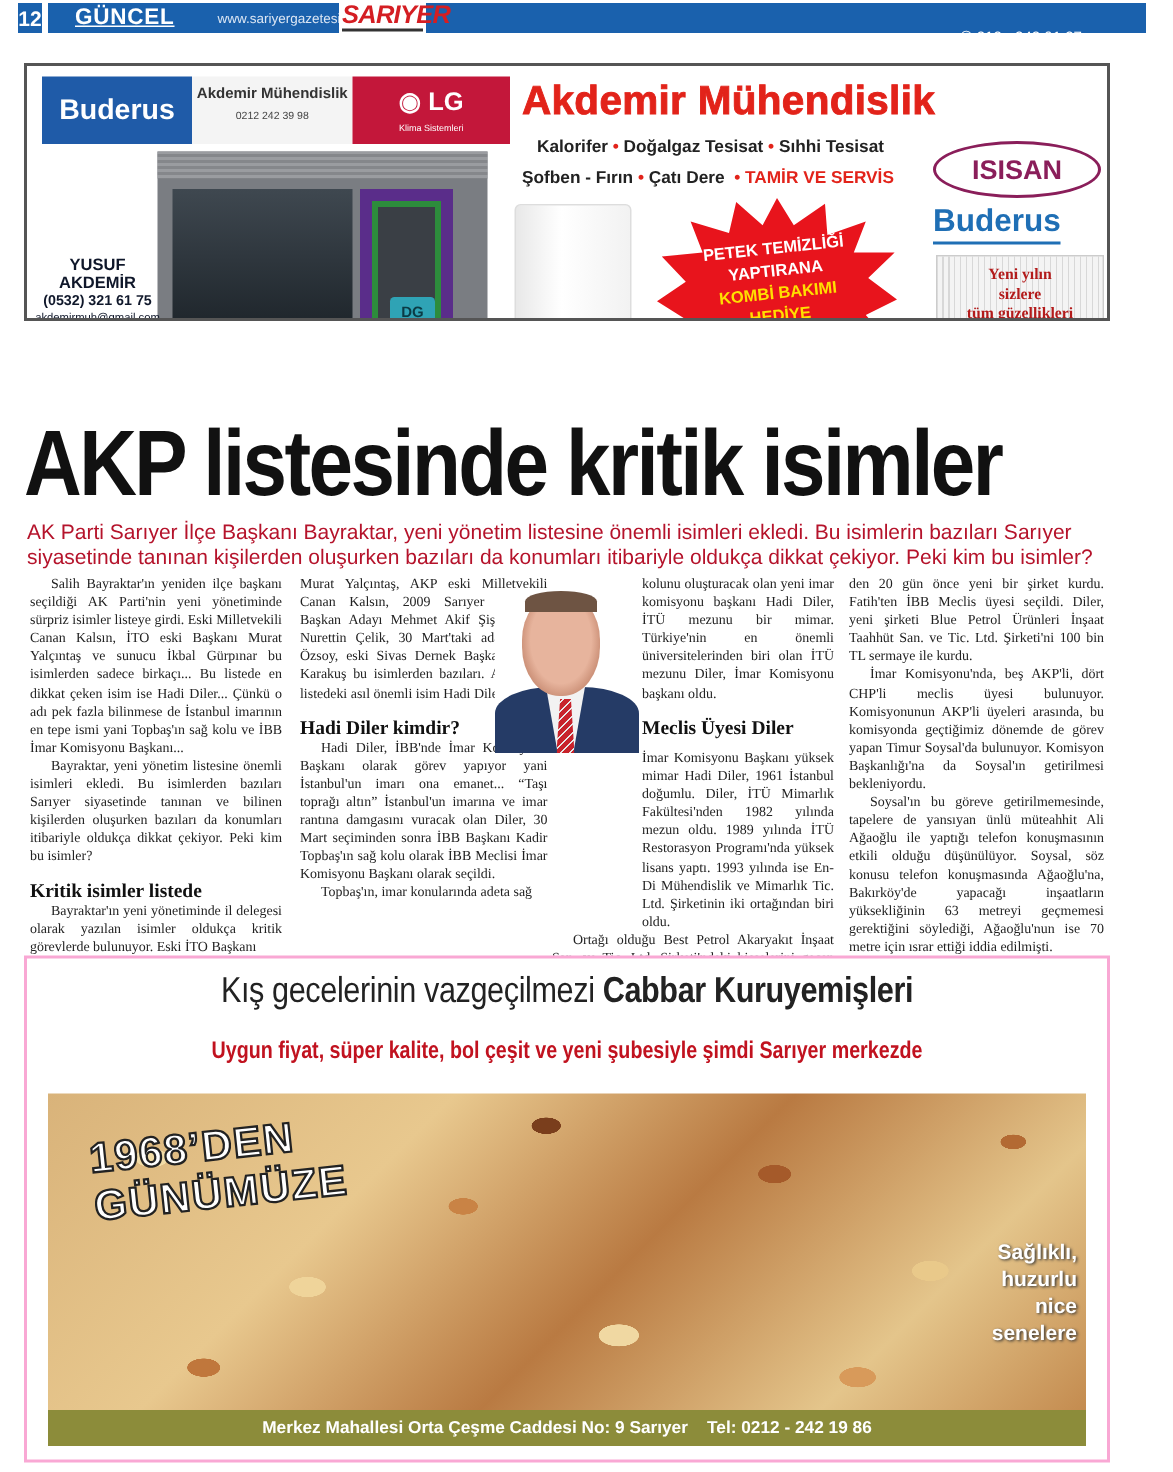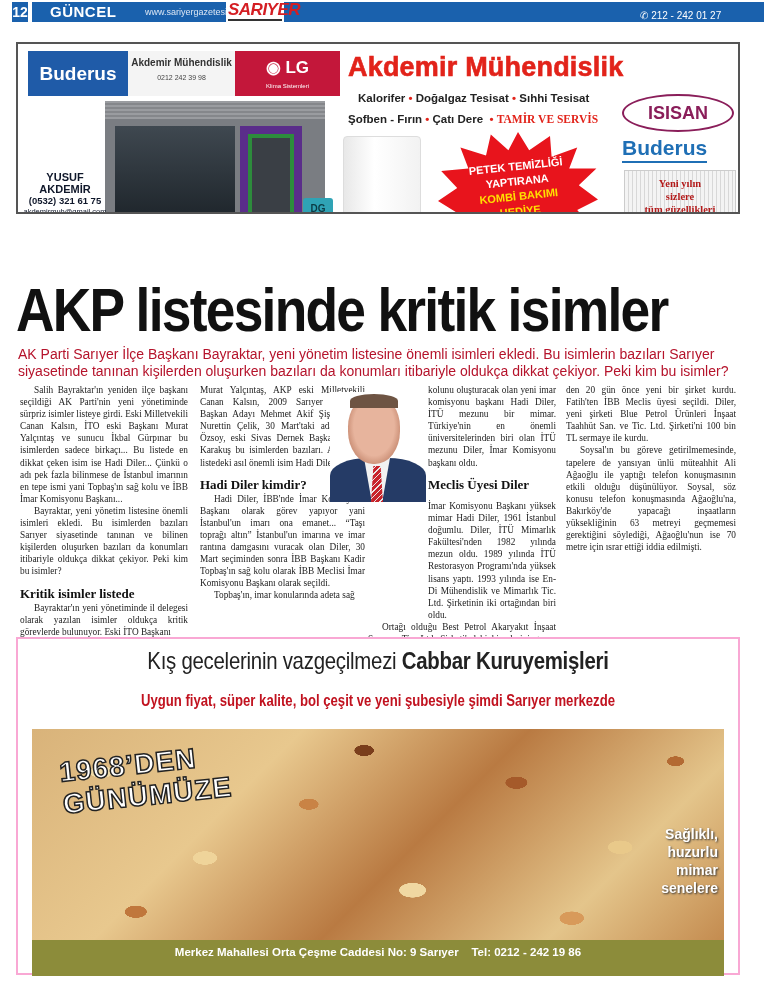--- a/index.html
+++ b/index.html
@@ -2,57 +2,57 @@
 <html><head>
 <meta charset="utf-8">
 <style>
   * { box-sizing: border-box; margin: 0; padding: 0; }
   body { width: 782px; height: 981px; background: #fff; position: relative; overflow: hidden; font-family: "Liberation Serif", serif; color: #222; }
   .abs { position: absolute; }
 
   
   .hdr { left: 12px; top: 2px; width: 752px; height: 20px; background: #1a61ad; }
   .hdr-num { left: 12px; top: 2px; width: 20px; height: 20px; background: #1a61ad; color: #fff; font: bold 14px "Liberation Sans", sans-serif; text-align: center; line-height: 20px; border-right: 4px solid #fff; }
-  .hdr-sec { left: 50px; top: 2px; color: #fff; font: bold 15px "Liberation Sans", sans-serif; line-height: 20px; letter-spacing: 0.5px; }
+  .hdr-sec { left: 50px; top: 2px; color: #fff; font: bold 15px "Liberation Sans", sans-serif; line-height: 20px; letter-spacing: 0.5px; text-decoration: underline; }
   .hdr-url { left: 145px; top: 2px; color: #dbe6f4; font: 9px "Liberation Sans", sans-serif; line-height: 20px; }
   .hdr-logo { left: 226px; top: 1px; width: 58px; height: 22px; background: #fff; }
   .hdr-logo span { display:block; font: bold italic 17px "Liberation Sans", sans-serif; color: #d41e23; line-height: 18px; padding-left: 2px; letter-spacing: -0.5px; }
   .hdr-logo i { position:absolute; left:2px; top:18px; width:54px; height:2px; background:#333; }
-  .hdr-phone { left: 640px; top: 6px; color: #fff; font: 10px "Liberation Sans", sans-serif; line-height: 20px; }
+  .hdr-phone { left: 640px; top: 16px; color: #fff; font: 10px "Liberation Sans", sans-serif; line-height: 20px; }
 
   
   .ad1 { left: 16px; top: 42px; width: 724px; height: 172px; border: 2px solid #555; background: #fff; overflow: hidden; }
   .shop { left: 2px; top: 2px; width: 320px; height: 222px; }
   .sign { left: 8px; top: 5px; width: 312px; height: 45px; display: flex; }
   .sign-b { width: 100px; background: #1f5ba8; color: #fff; font: bold 19px "Liberation Sans", sans-serif; display:flex; align-items:center; justify-content:center; }
   .sign-m { width: 107px; background: #f4f4f4; text-align: center; padding-top: 6px; }
   .sign-m b { display:block; font: bold 10px "Liberation Sans", sans-serif; color:#333; }
   .sign-m small { display:block; font: 7px "Liberation Sans", sans-serif; color:#444; margin-top:6px; }
   .sign-lg { width: 105px; background: #c3173a; color:#fff; text-align:center; padding-top:6px; }
   .sign-lg b { font: bold 17px "Liberation Sans", sans-serif; }
   .sign-lg small { display:block; font: 6px "Liberation Sans", sans-serif; margin-top:5px; }
   .storefront { left: 85px; top: 55px; width: 220px; height: 167px; background: #7a7d82; }
   .shutter { left: 0; top: 0; width: 220px; height: 18px; background: repeating-linear-gradient(#9a9ca0 0 2px, #85878b 2px 4px); }
   .window { left: 10px; top: 25px; width: 120px; height: 90px; background: linear-gradient(#3f4850, #1f262c); }
   .window-strip { left: 10px; top: 115px; width: 120px; height: 40px; background: #3c86c8; color:#fff; font: bold 5.5px "Liberation Sans", sans-serif; padding: 4px; line-height: 7px; }
   .door { left: 135px; top: 25px; width: 62px; height: 130px; background: #5a2d8a; }
   .door-in { left: 8px; top: 8px; width: 46px; height: 110px; border: 4px solid #2d8c3c; background:#3a3f45; }
-  .dg { left: 8px; top: 60px; width: 30px; height: 22px; background: #2fa3b5; color:#0b3b45; font: bold 10px "Liberation Sans", sans-serif; text-align:center; line-height:22px; border-radius:3px;margin-left:43px; }
+  .dg { left: 8px; top: 60px; width: 30px; height: 22px; background: #2fa3b5; color:#0b3b45; font: bold 10px "Liberation Sans", sans-serif; text-align:center; line-height:22px; border-radius:3px; }
   .tanks { left: 0px; top: 130px; width: 130px; height: 35px; }
   .tank { position:absolute; bottom:0; border-radius: 50% 50% 6px 6px; }
   .contact { left: 2px; top: 125px; width: 86px; text-align: center; font-family: "Liberation Sans", sans-serif; color:#0f172a; }
   .contact .nm { font: bold 11px "Liberation Sans", sans-serif; }
   .contact .ln { font-size: 9.5px; line-height: 12px; font-weight: bold; }
   .contact .em { font-size: 7.5px; }
   .contact .gap { height: 10px; }
   .ad-title { left: 330px; top: 8px; color: #e2231a; font: bold 27px "Liberation Sans", sans-serif; letter-spacing: 0.2px; -webkit-text-stroke: 0.6px #e2231a; }
   .svc1 { left: 340px; top: 48px; font: bold 11.5px "Liberation Sans", sans-serif; color:#222; }
   .svc2 { left: 330px; top: 69px; font: bold 11.5px "Liberation Sans", sans-serif; color:#222; }
   .dot { color:#e2231a; }
-  .red { color:#e2231a;font-family:Liberation Serif, serif; }
+  .red { color:#e2231a; }
   .boiler { left: 325px; top: 92px; width: 78px; height: 124px; background: linear-gradient(90deg,#e8e8e8,#fff 40%,#f2f2f2); border: 1px solid #ddd; border-radius: 4px; }
   .boiler-panel { left: 14px; top: 100px; width: 50px; height: 12px; background: #333; border-radius:2px; }
   .burst { left: 420px; top: 88px; width: 160px; height: 130px; background: #e8141c; clip-path: polygon(50% 0%,57% 14%,70% 3%,71% 19%,87% 12%,82% 28%,99% 28%,88% 41%,100% 52%,87% 60%,97% 74%,80% 75%,84% 92%,68% 84%,62% 100%,52% 87%,42% 100%,37% 85%,20% 94%,22% 77%,4% 78%,13% 63%,0% 53%,12% 43%,2% 30%,19% 28%,14% 12%,30% 18%,33% 2%,44% 14%); }
   .burst-text { left: 440px; top: 115px; width: 120px; text-align: center; font: bold 11px "Liberation Sans", sans-serif; line-height: 15px; color:#fff; transform: rotate(-6deg); }
   .burst-text .y { color: #ffe000; }
   .brands { left: 414px; top: 206px; font: bold 9px "Liberation Sans", sans-serif; color:#222; }
   .brands .grey { color:#888; }
   .isisan { left: 604px; top: 50px; width: 112px; height: 38px; border: 2px solid #8a1e5a; border-radius: 50%; color:#8a1e5a; font: bold 18px "Liberation Sans", sans-serif; text-align:center; line-height: 34px; }
   .buderus2 { left: 604px; top: 92px; color: #1f6fb5; font: bold 21px "Liberation Sans", sans-serif; border-bottom: 2px solid #1f6fb5; padding-bottom: 1px; }
   .radiator { left: 606px; top: 126px; width: 112px; height: 94px; background: repeating-linear-gradient(90deg,#f4f4f4 0 3px,#d8d8d8 3px 4px); border:1px solid #ccc; }
@@ -91,21 +91,21 @@
       radial-gradient(ellipse 18px 10px at 70% 25%, #a55a2a 60%, transparent 62%),
       radial-gradient(ellipse 20px 11px at 85% 55%, #e9c98a 60%, transparent 62%),
       radial-gradient(ellipse 14px 8px at 93% 15%, #b36a33 60%, transparent 62%),
       radial-gradient(ellipse 18px 10px at 15% 85%, #c0773c 60%, transparent 62%),
       radial-gradient(ellipse 16px 9px at 48% 10%, #7a3e1c 60%, transparent 62%),
       radial-gradient(ellipse 20px 11px at 78% 88%, #d89a5a 60%, transparent 62%),
       linear-gradient(135deg, #d9b37a, #e8c88e 30%, #b97a42 55%, #e4c58b 80%, #c38a4e);
     overflow:hidden; }
   .since { left: 40px; top: 118px; font: bold 28px "Liberation Sans", sans-serif; color:#fff; -webkit-text-stroke: 1.5px #222; line-height: 32px; transform: rotate(-6deg); transform-origin: left top; letter-spacing: 1px; }
   .wish { left: 620px; top: 186px; width: 80px; text-align:right; font: bold 14px "Liberation Sans", sans-serif; color:#fff; line-height: 18px; text-shadow: 1px 1px 2px #333; }
-  .addr { left: 14px; top: 301px; width: 692px; height: 36px; background: #8c8c3a; color:#fff; text-align:center; font: bold 11.5px "Liberation Sans", sans-serif; line-height: 24px; }
+  .addr { left: 14px; top: 301px; width: 692px; height: 24px; background: #8c8c3a; color:#fff; text-align:center; font: bold 11.5px "Liberation Sans", sans-serif; line-height: 24px; }
 </style>
 </head>
 <body>
 
 <div class="abs hdr"></div>
 <div class="abs hdr-num">12</div>
 <div class="abs hdr-sec">GÜNCEL</div>
 <div class="abs hdr-url">www.sariyergazetesi.com</div>
 <div class="abs hdr-logo">
     <span>SARIYER</span>
@@ -219,33 +219,34 @@
 <div class="abs col c3">
   <p style="text-indent:0">kolunu oluşturacak olan yeni imar komisyonu başkanı Hadi Diler, İTÜ mezunu bir mimar. Türkiye'nin en önemli üniversitelerinden biri olan İTÜ mezunu Diler, İmar Komisyonu başkanı oldu.</p>
   <h3>Meclis Üyesi Diler</h3>
 </div>
 <div class="abs col c3b">
   <p style="padding-left:60px;text-indent:0">İmar Komisyonu Başkanı yüksek mimar Hadi Diler, 1961 İstanbul doğumlu. Diler, İTÜ Mimarlık Fakültesi'nden 1982 yılında mezun oldu. 1989 yılında İTÜ Restorasyon Programı'nda yüksek lisans yaptı. 1993 yılında ise En-Di Mühendislik ve Mimarlık Tic. Ltd. Şirketinin iki ortağından biri oldu.</p>
   <p>Ortağı olduğu Best Petrol Akaryakıt İnşaat San. ve Tic. Ltd. Şirketi'ndeki hisselerini geçen eylül ayında satan Diler, 30 Mart 2014 tarihinde yapılan belediye seçimlerin-</p>
 </div>
 <div class="abs col c4">
   <p style="text-indent:0">den 20 gün önce yeni bir şirket kurdu. Fatih'ten İBB Meclis üyesi seçildi. Diler, yeni şirketi Blue Petrol Ürünleri İnşaat Taahhüt San. ve Tic. Ltd. Şirketi'ni 100 bin TL sermaye ile kurdu.</p>
+  <p>İmar Komisyonu'nda, beş AKP'li, dört CHP'li meclis üyesi bulunuyor. Komisyonunun AKP'li üyeleri arasında, bu komisyonda geçtiğimiz dönemde de görev yapan Timur Soysal'da bulunuyor. Komisyon Başkanlığı'na da Soysal'ın getirilmesi bekleniyordu.</p>
   <p>Soysal'ın bu göreve getirilmemesinde, tapelere de yansıyan ünlü müteahhit Ali Ağaoğlu ile yaptığı telefon konuşmasının etkili olduğu düşünülüyor. Soysal, söz konusu telefon konuşmasında Ağaoğlu'na, Bakırköy'de yapacağı inşaatların yüksekliğinin 63 metreyi geçmemesi gerektiğini söylediği, Ağaoğlu'nun ise 70 metre için ısrar ettiği iddia edilmişti.</p>
 </div>
 
 <div class="abs ad2">
   <div class="abs ad2-t1">
     <span>Kış gecelerinin vazgeçilmezi </span><b>Cabbar Kuruyemişleri</b>
   </div>
   <div class="abs ad2-t2">Uygun fiyat, süper kalite, bol çeşit ve yeni şubesiyle şimdi Sarıyer merkezde</div>
   <div class="abs nuts"></div>
   <div class="abs since">
     <div>1968’DEN</div>
     <div>GÜNÜMÜZE</div>
   </div>
   <div class="abs wish">
     <div>Sağlıklı,</div>
     <div>huzurlu</div>
-    <div>mimar</div>
+    <div>nice</div>
     <div>senelere</div>
   </div>
   <div class="abs addr" style="white-space:pre">Merkez Mahallesi Orta Çeşme Caddesi No: 9 Sarıyer    Tel: 0212 - 242 19 86</div>
 </div>
 
 </body></html>

